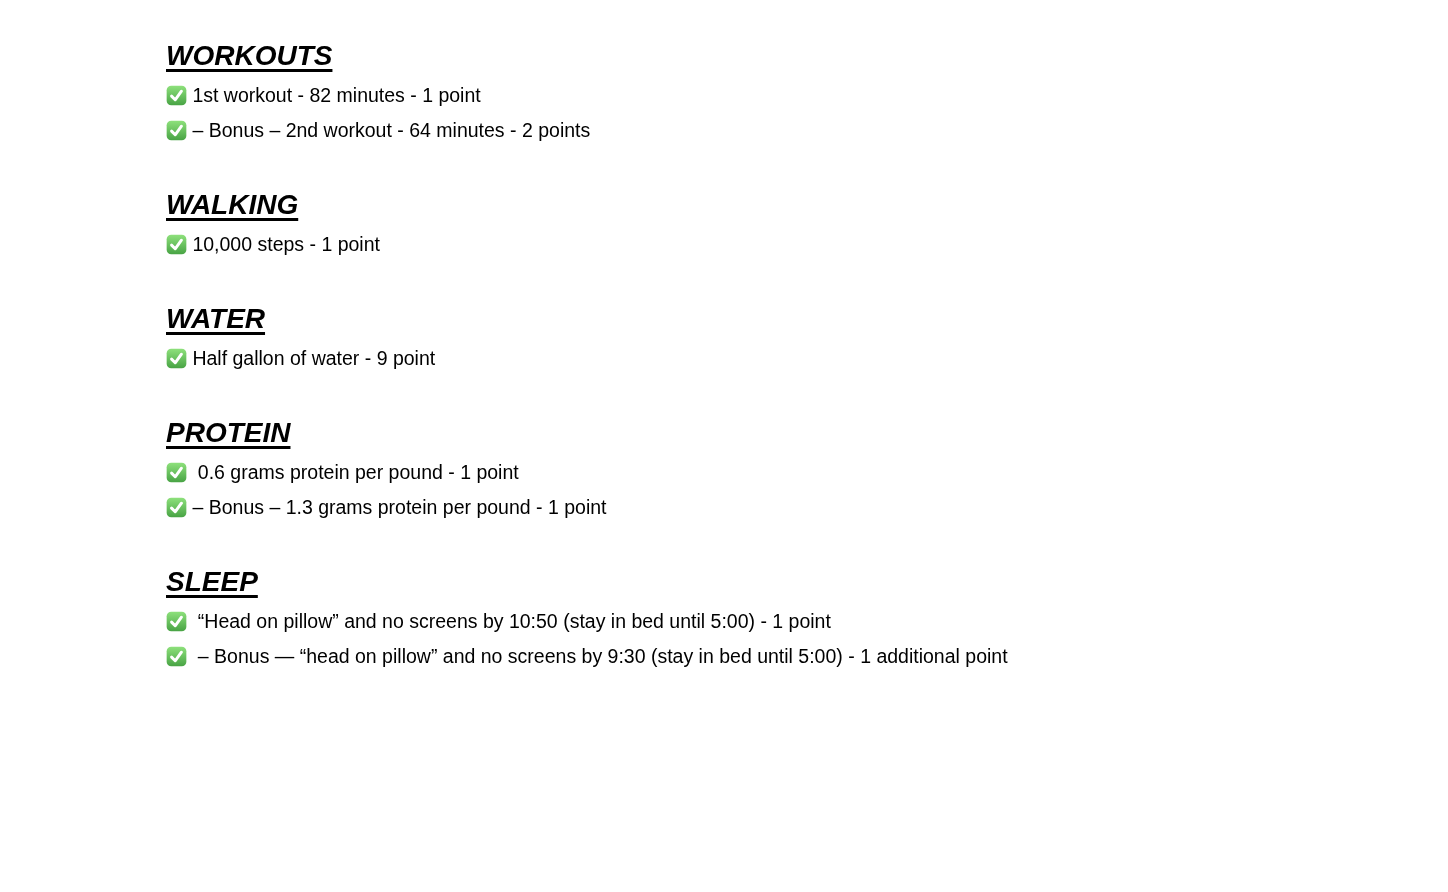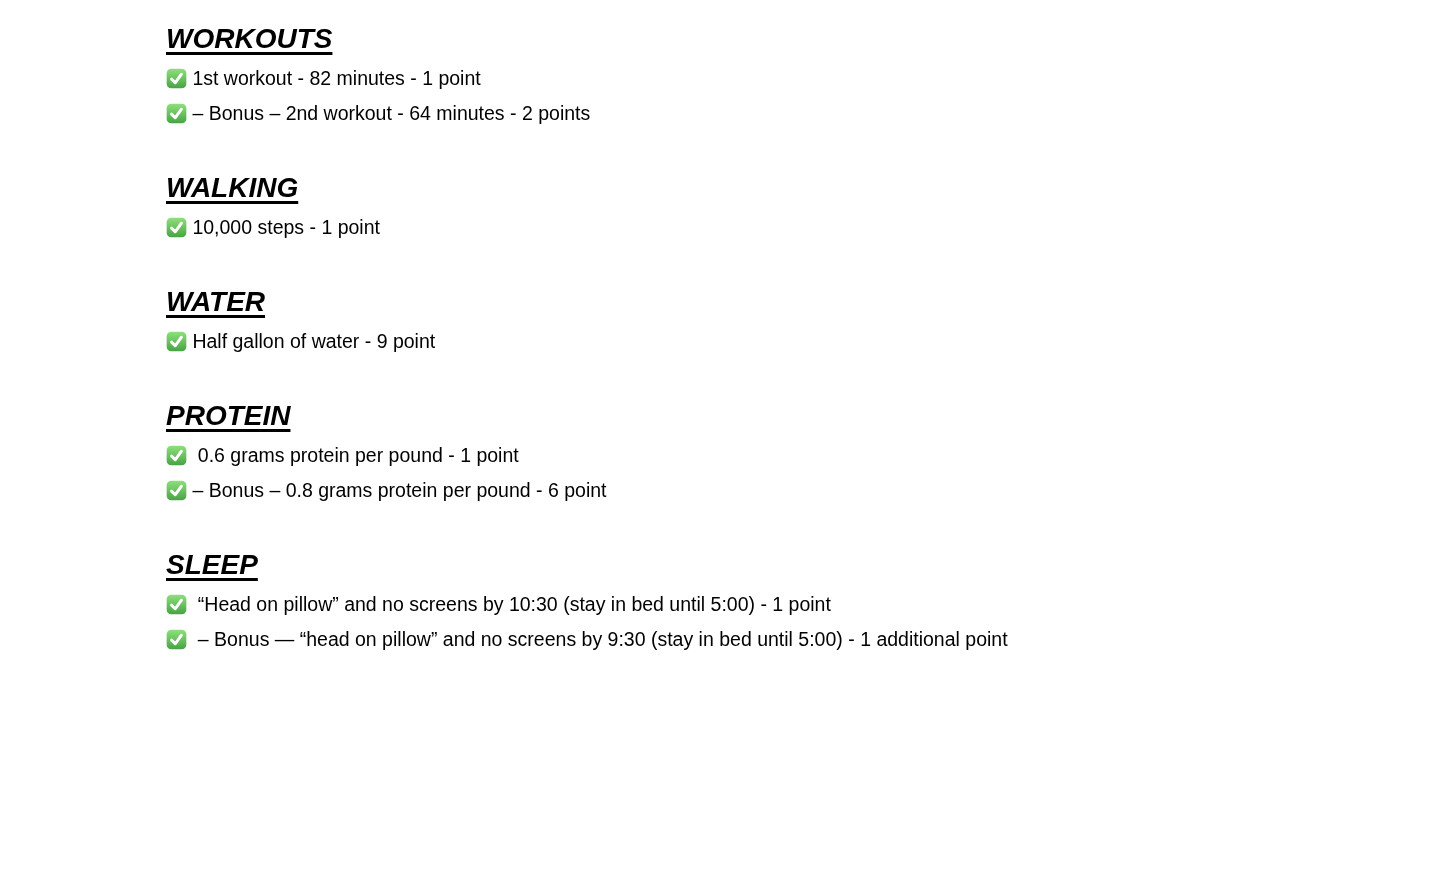--- a/index.html
+++ b/index.html
@@ -9,21 +9,21 @@
   }
   body {
     width: 1448px;
     height: 892px;
     overflow: hidden;
     font-family: "Liberation Sans", sans-serif;
     color: #000000;
   }
   .doc {
     box-sizing: content-box;
-    padding: 17px 0 0 166px;
+    padding: 34px 0 0 166px;
     width: 1088px;
   }
   .section {
     margin: 0 0 35px 0;
   }
   .heading {
     margin: 0;
     font-size: 28px;
     line-height: 44px;
     font-weight: bold;
@@ -129,36 +129,36 @@
 
   <p class="item"><span class="check"><svg viewBox="0 0 64 64" xmlns="http://www.w3.org/2000/svg" aria-hidden="true">
       <defs>
         <linearGradient class="grad" x1="0" y1="0" x2="0" y2="1" id="check-grad-8">
           <stop offset="0" stop-color="#8ee17c"></stop>
           <stop offset="1" stop-color="#48a344"></stop>
         </linearGradient>
       </defs>
       <rect class="box" x="2" y="2" width="60" height="60" rx="14" fill="url(#check-grad-8)"></rect>
       <path class="mark" d="M17 34 L28 45 L47 19" fill="none" stroke="#ffffff" stroke-width="9" stroke-linecap="round" stroke-linejoin="round"></path>
-    </svg></span><span class="item-text"> – Bonus – 0.8 grams protein per pound - 6 point</span></p>
+    </svg></span><span class="item-text"> – Bonus – 1.3 grams protein per pound - 1 point</span></p>
 </section>
 
   <section class="section">
     <h2 class="heading">SLEEP</h2>
 
   <p class="item"><span class="check"><svg viewBox="0 0 64 64" xmlns="http://www.w3.org/2000/svg" aria-hidden="true">
       <defs>
         <linearGradient class="grad" x1="0" y1="0" x2="0" y2="1" id="check-grad-9">
           <stop offset="0" stop-color="#8ee17c"></stop>
           <stop offset="1" stop-color="#48a344"></stop>
         </linearGradient>
       </defs>
       <rect class="box" x="2" y="2" width="60" height="60" rx="14" fill="url(#check-grad-9)"></rect>
       <path class="mark" d="M17 34 L28 45 L47 19" fill="none" stroke="#ffffff" stroke-width="9" stroke-linecap="round" stroke-linejoin="round"></path>
-    </svg></span><span class="item-text">  “Head on pillow” and no screens by 10:30 (stay in bed until 5:00) - 1 point</span></p>
+    </svg></span><span class="item-text">  “Head on pillow” and no screens by 10:50 (stay in bed until 5:00) - 1 point</span></p>
 
   <p class="item"><span class="check"><svg viewBox="0 0 64 64" xmlns="http://www.w3.org/2000/svg" aria-hidden="true">
       <defs>
         <linearGradient class="grad" x1="0" y1="0" x2="0" y2="1" id="check-grad-10">
           <stop offset="0" stop-color="#8ee17c"></stop>
           <stop offset="1" stop-color="#48a344"></stop>
         </linearGradient>
       </defs>
       <rect class="box" x="2" y="2" width="60" height="60" rx="14" fill="url(#check-grad-10)"></rect>
       <path class="mark" d="M17 34 L28 45 L47 19" fill="none" stroke="#ffffff" stroke-width="9" stroke-linecap="round" stroke-linejoin="round"></path>

